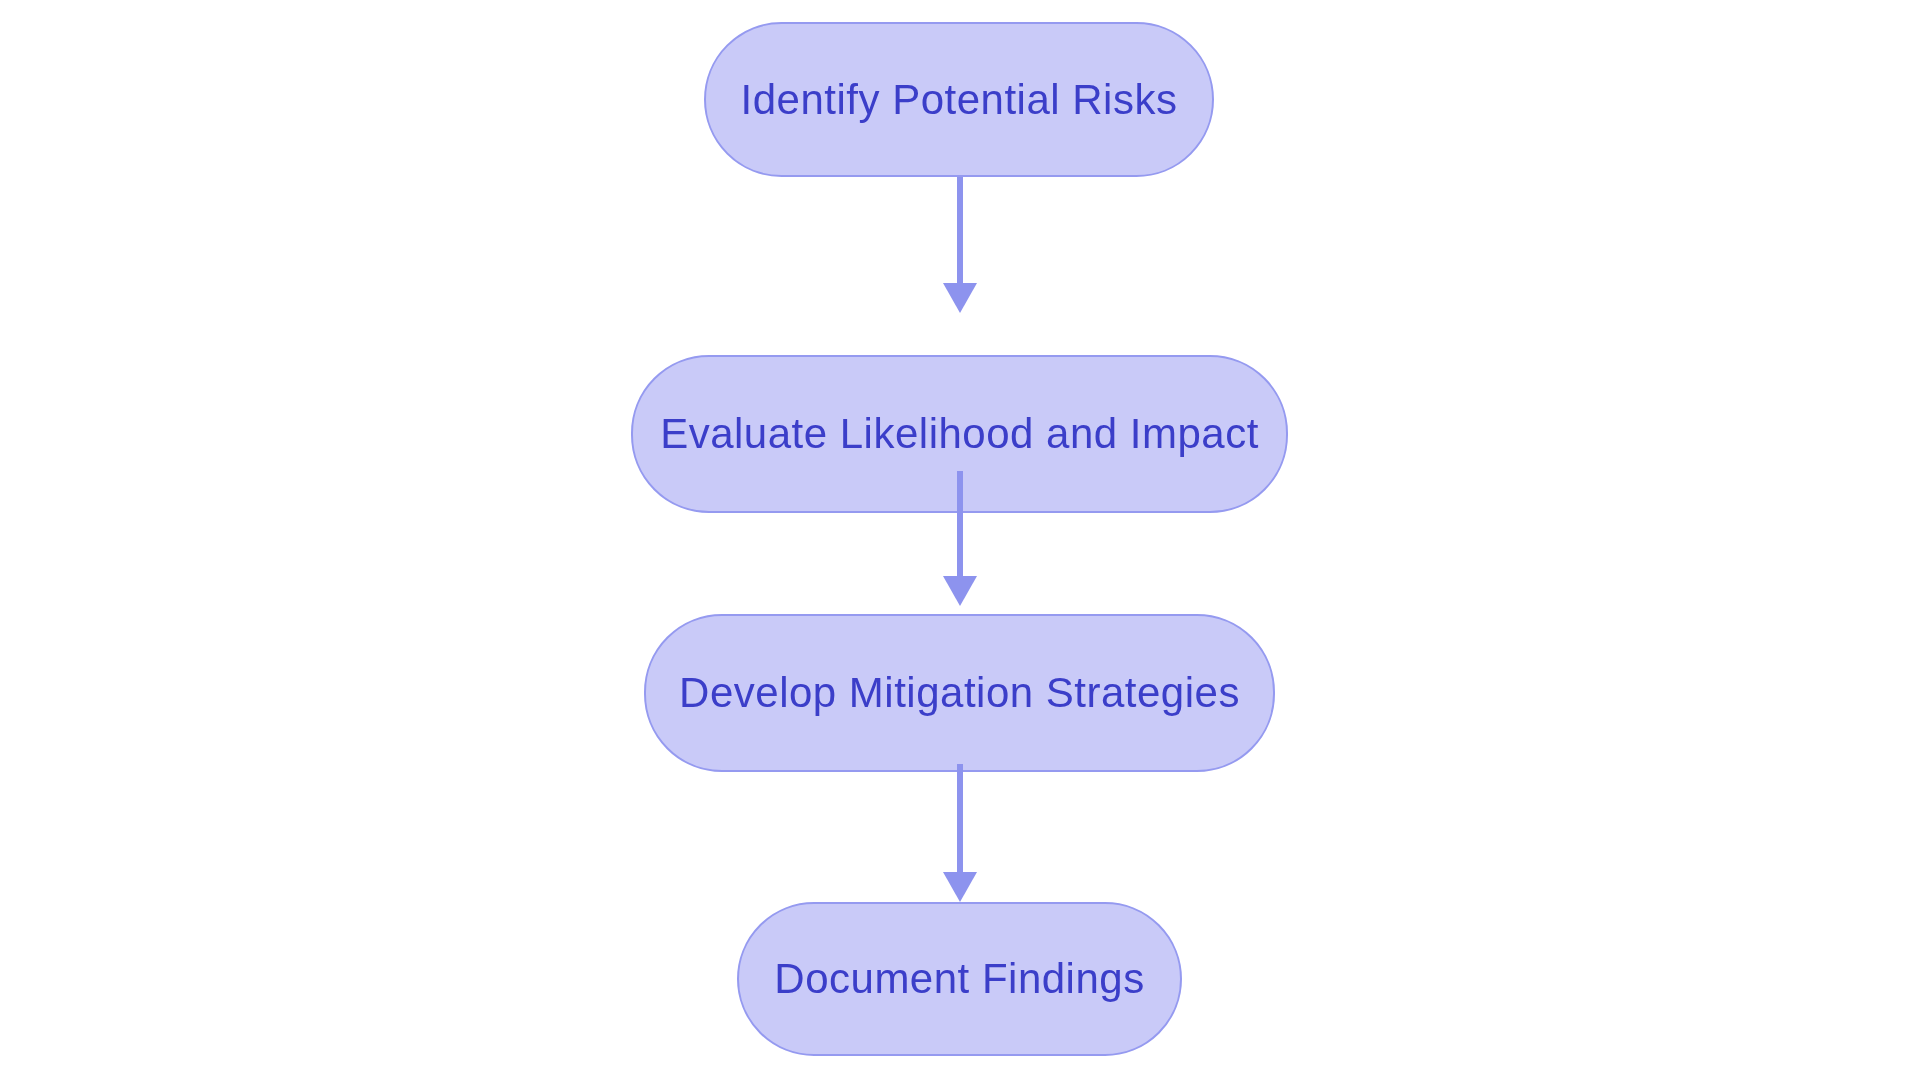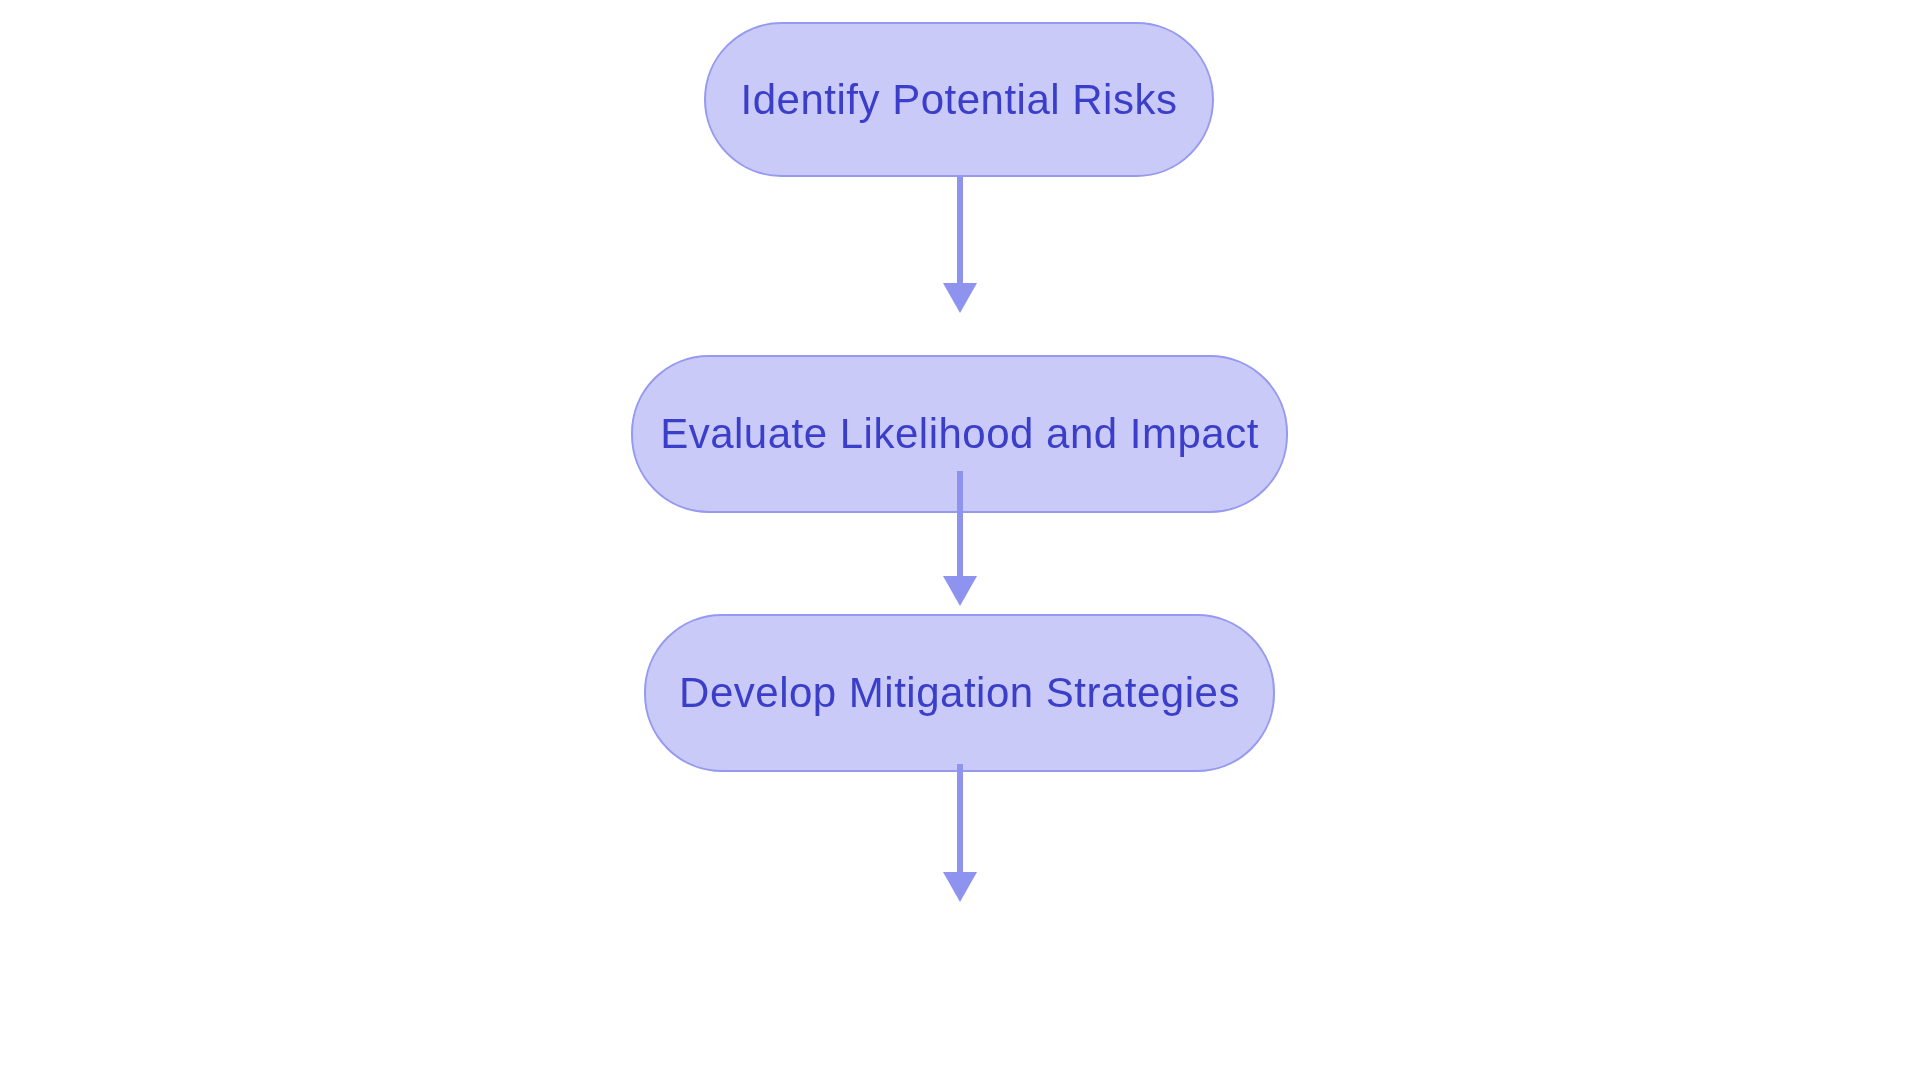--- a/index.html
+++ b/index.html
@@ -91,14 +91,17 @@
 
   <div class="flow-node node-3">
     <span>Develop Mitigation Strategies</span>
   </div>
 
   <div class="flow-arrow arrow-3">
     <div class="shaft"></div>
     <div class="head"></div>
   </div>
 
+  <div class="flow-node node-4">
+    <span>Document Findings</span>
+  </div>
 
 </div>
 
 </body></html>

